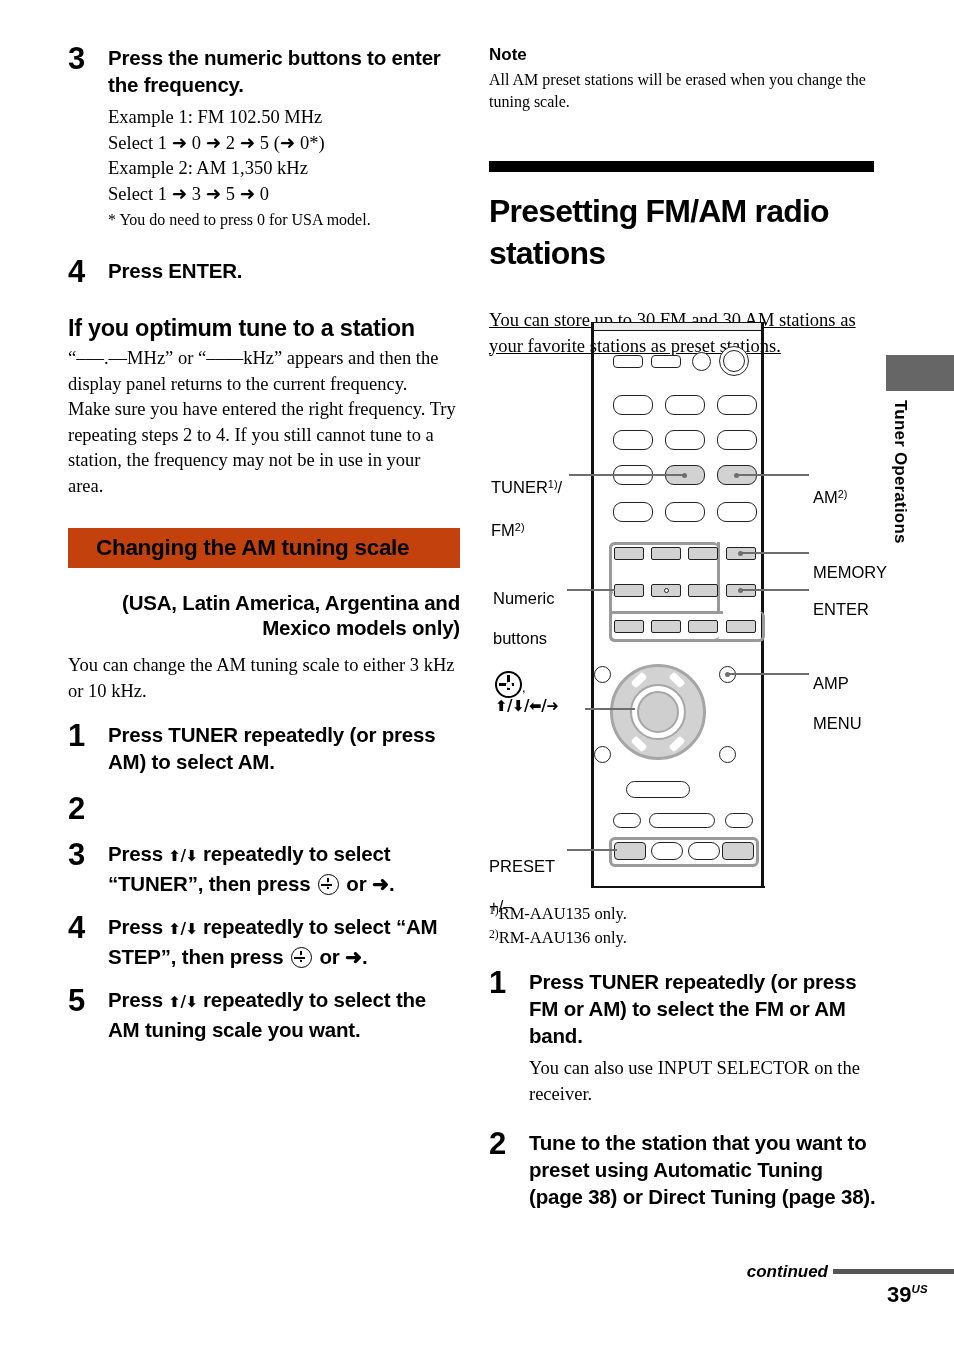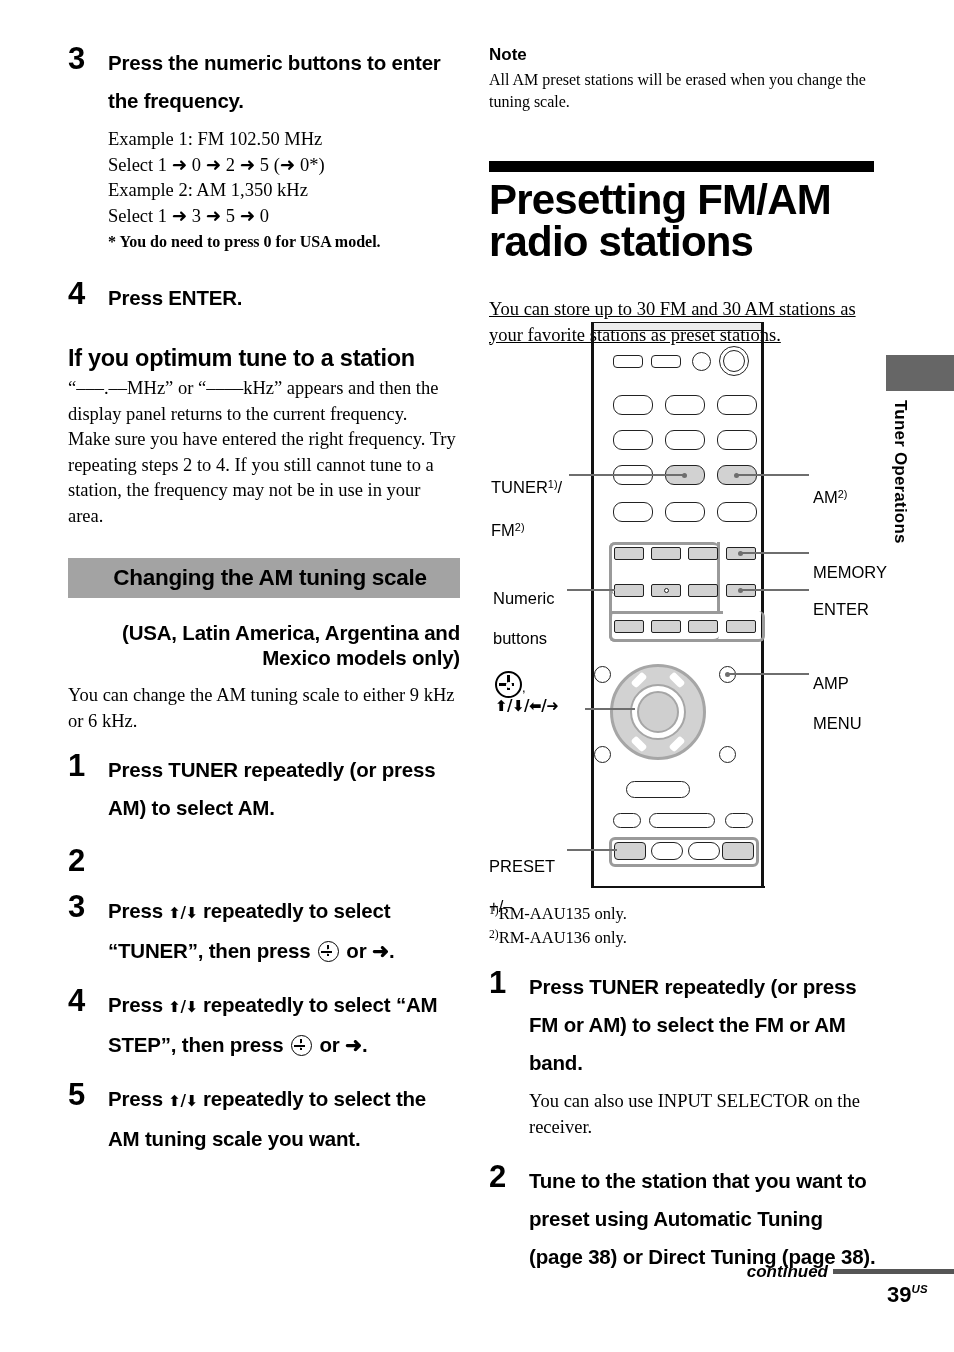--- a/index.html
+++ b/index.html
@@ -49,21 +49,21 @@
     flex: 0 0 40px;
     letter-spacing: -0.5px;
   }
   .step-body {
     flex: 1 1 auto;
   }
   .step-title {
     font-family: "Liberation Sans", sans-serif;
     font-weight: bold;
     font-size: 20.5px;
-    line-height: 38px;
+    line-height: 27px;
     letter-spacing: -0.2px;
   }
   .step-detail {
     font-family: "Liberation Serif", serif;
     font-size: 18.5px;
     line-height: 25.5px;
     margin-top: 7px;
   }
 
   
@@ -87,49 +87,48 @@
     line-height: 22px;
   }
   .hd-sub {
     font-family: "Liberation Sans", sans-serif;
     font-weight: bold;
     font-size: 23.5px;
     line-height: 28px;
     letter-spacing: -0.3px;
   }
   .hd-band {
-    background: #a3a3a3;
+    background: #c2410c;
     font-family: "Liberation Sans", sans-serif;
     font-weight: bold;
     font-size: 22.5px;
     line-height: 38px;
-    padding: 1px 0 1px 12px;
+    padding: 1px 0 1px 28px;
     letter-spacing: -0.3px;
-    text-align: center;
   }
   .hd-paren {
     font-family: "Liberation Sans", sans-serif;
     font-weight: bold;
     font-size: 20.5px;
     line-height: 25px;
     letter-spacing: -0.2px;
     text-align: right;
   }
   .hd-rule {
     height: 11px;
     background: #000;
     width: 100%;
   }
   .hd-big {
     font-family: "Liberation Sans", sans-serif;
     font-weight: bold;
-    font-size: 42px;
+    font-size: 32px;
     line-height: 42px;
     letter-spacing: -0.8px;
-    margin-top: 7px;
+    margin-top: 18px;
   }
   .ud {
     font-family: "DejaVu Sans", sans-serif;
     font-size: 15px;
     letter-spacing: -0.5px;
   }
   sup.fn {
     font-size: 0.66em;
     vertical-align: 0.45em;
   }
@@ -416,21 +415,21 @@
 
     <div class="step" style="margin-top:0;">
       <div class="step-num">3</div>
       <div class="step-body">
         <div class="step-title">Press the numeric buttons to enter the frequency.</div>
         <div class="step-detail">
           <div>Example 1: FM 102.50 MHz</div>
           <div>Select 1 ➜ 0 ➜ 2 ➜ 5 (➜ 0*)</div>
           <div>Example 2: AM 1,350 kHz</div>
           <div>Select 1 ➜ 3 ➜ 5 ➜ 0</div>
-          <div class="small-note" style="margin-top:2px;font-weight:bold;">* You do need to press 0 for USA model.</div>
+          <div class="small-note" style="margin-top:2px;">* You do need to press 0 for USA model.</div>
         </div>
 
       </div>
     </div>
 
     <div class="step" style="margin-top:26px;">
       <div class="step-num">4</div>
       <div class="step-body">
         <div class="step-title">Press ENTER.</div>
       </div>
@@ -440,21 +439,21 @@
       <div class="hd-sub">If you optimum tune to a station</div>
       <div class="body-text" style="margin-top:4px;">“–––.––MHz” or “––––kHz” appears and then the display panel returns to the current frequency.</div>
       <div class="body-text">Make sure you have entered the right frequency. Try repeating steps 2 to 4. If you still cannot tune to a station, the frequency may not be in use in your area.</div>
     </div>
 
     <div style="margin-top:29px;">
       <div class="hd-band">Changing the AM tuning scale</div>
 
       <div class="hd-paren" style="margin-top:22px;">(USA, Latin America, Argentina and Mexico models only)</div>
 
-      <div class="body-text" style="margin-top:13px;">You can change the AM tuning scale to either 9 kHz or 6 kHz.</div>
+      <div class="body-text" style="margin-top:13px;">You can change the AM tuning scale to either 3 kHz or 10 kHz.</div>
 
       <div class="step" style="margin-top:17px;">
         <div class="step-num">1</div>
         <div class="step-body">
           <div class="step-title">Press TUNER repeatedly (or press AM) to select AM.</div>
         </div>
       </div>
 
       <div class="step" style="margin-top:19px;">
         <div class="step-num">2</div>

